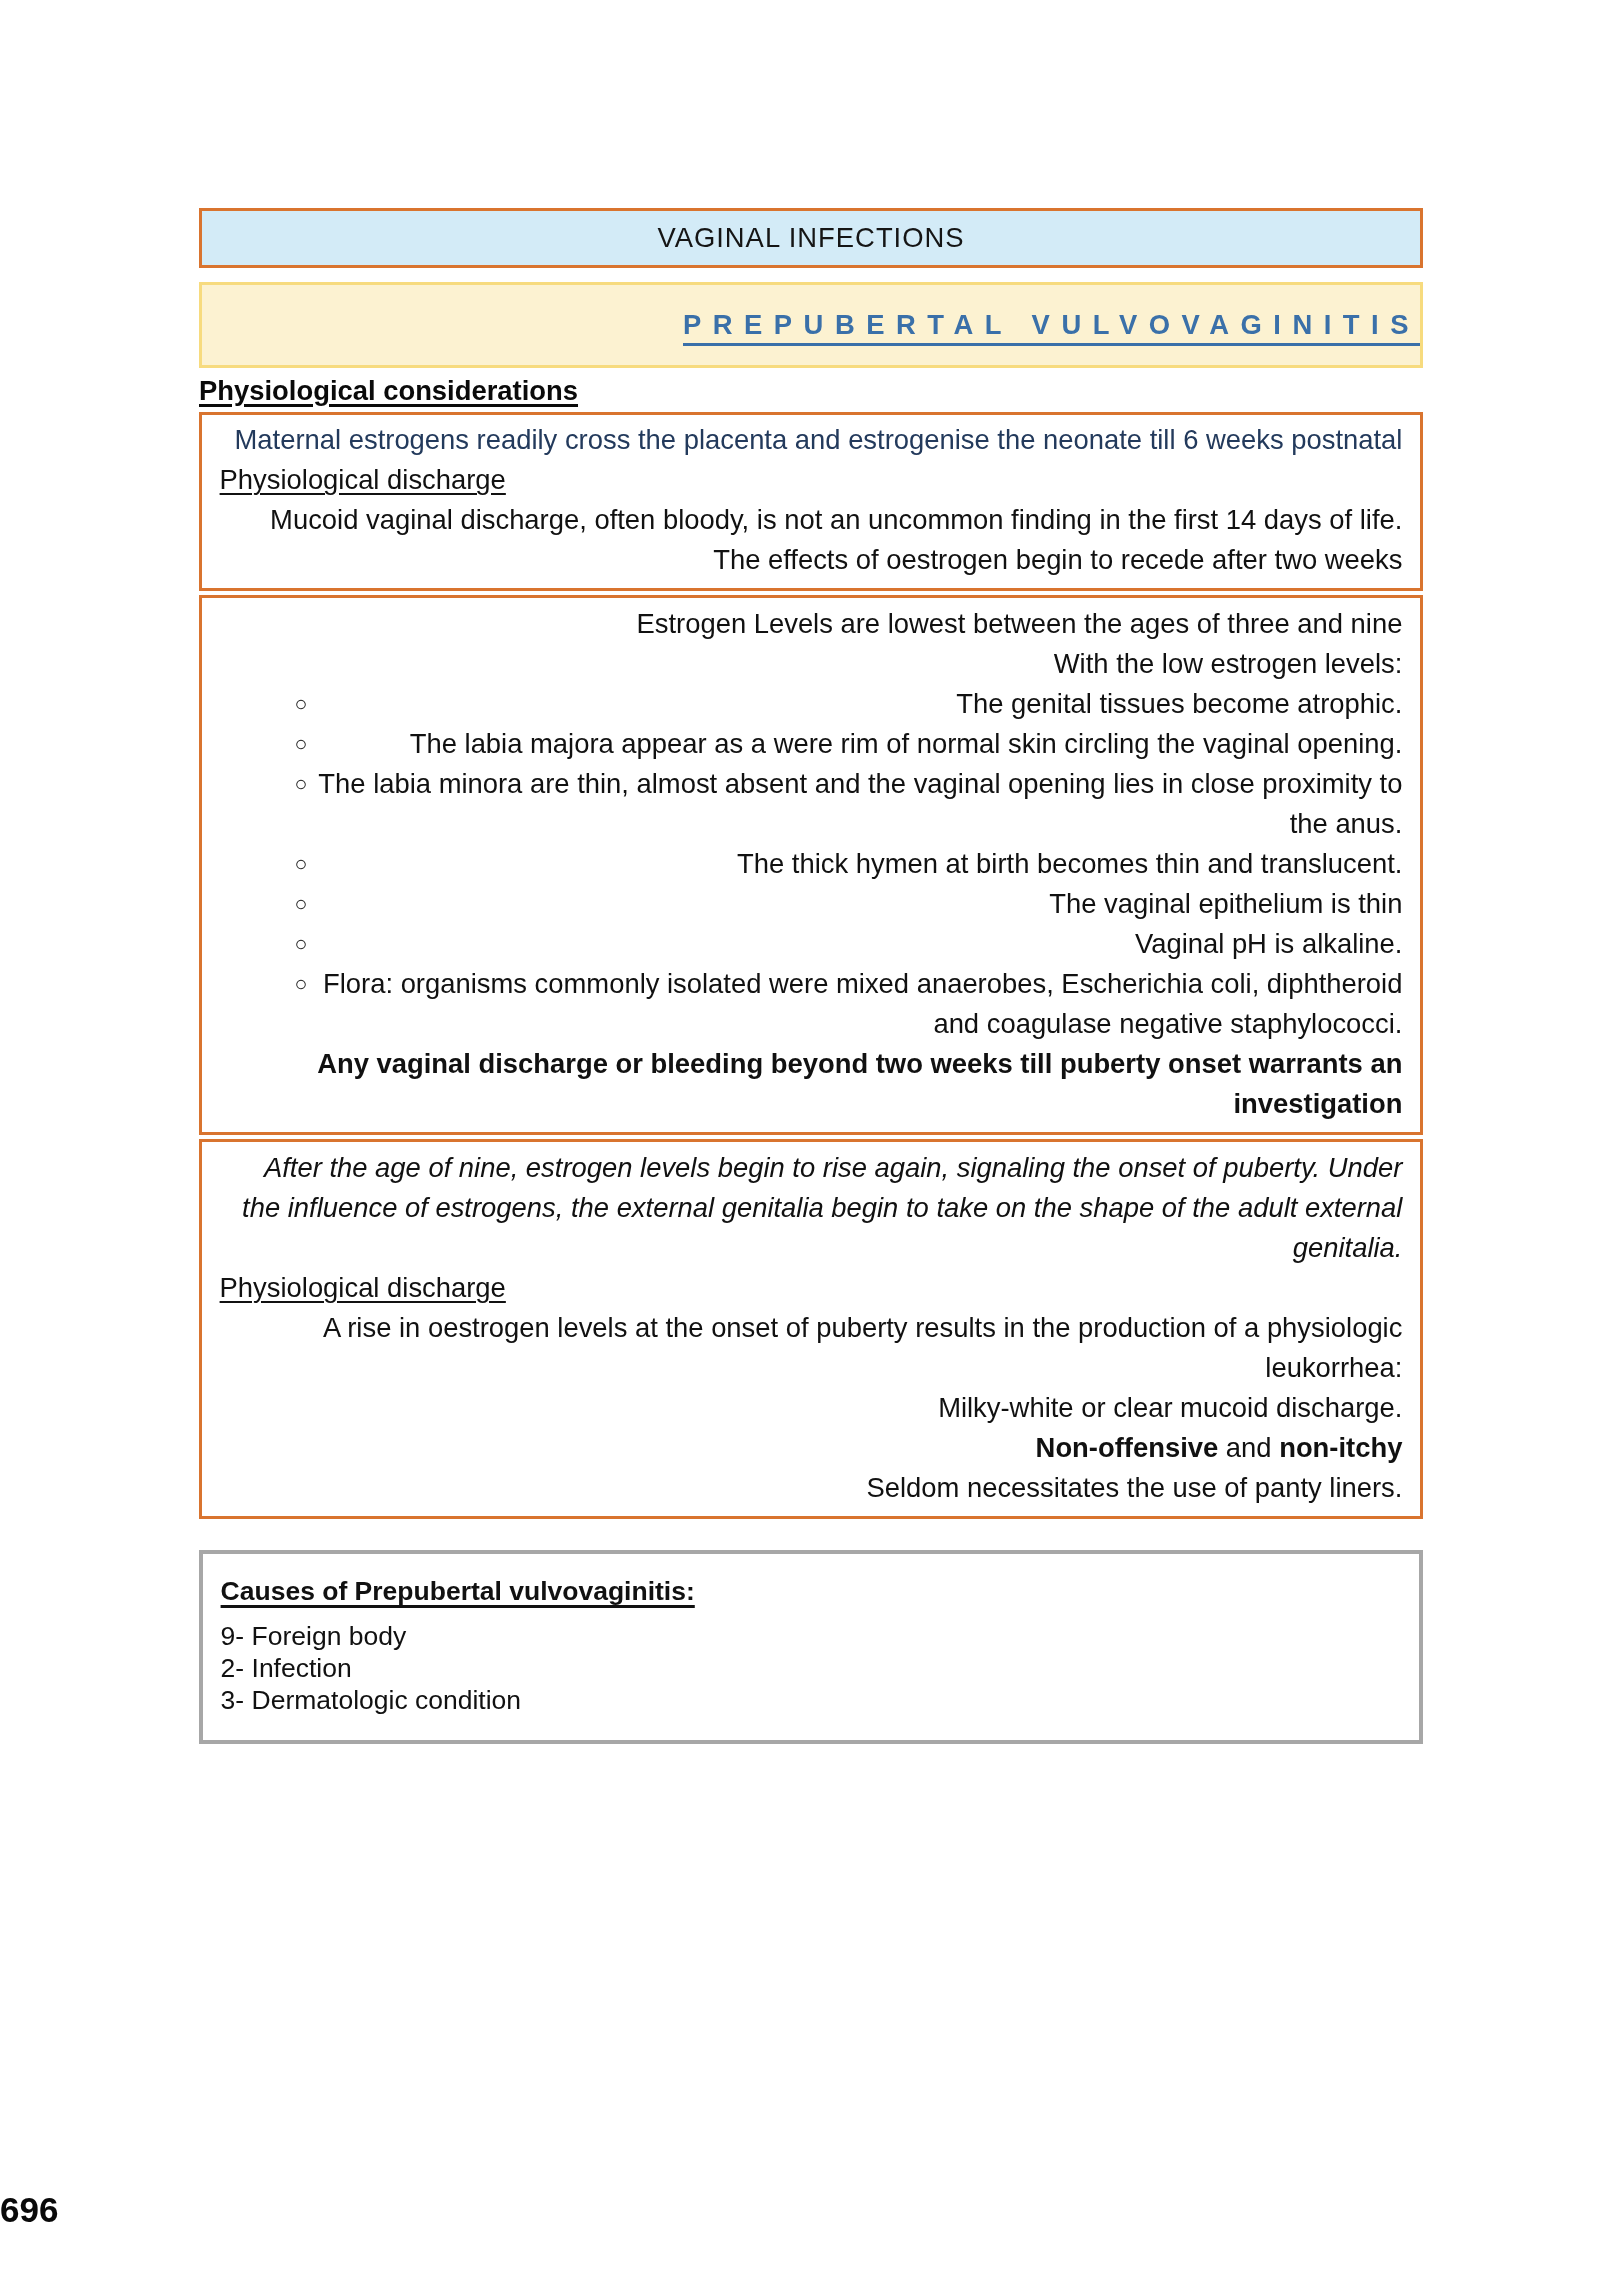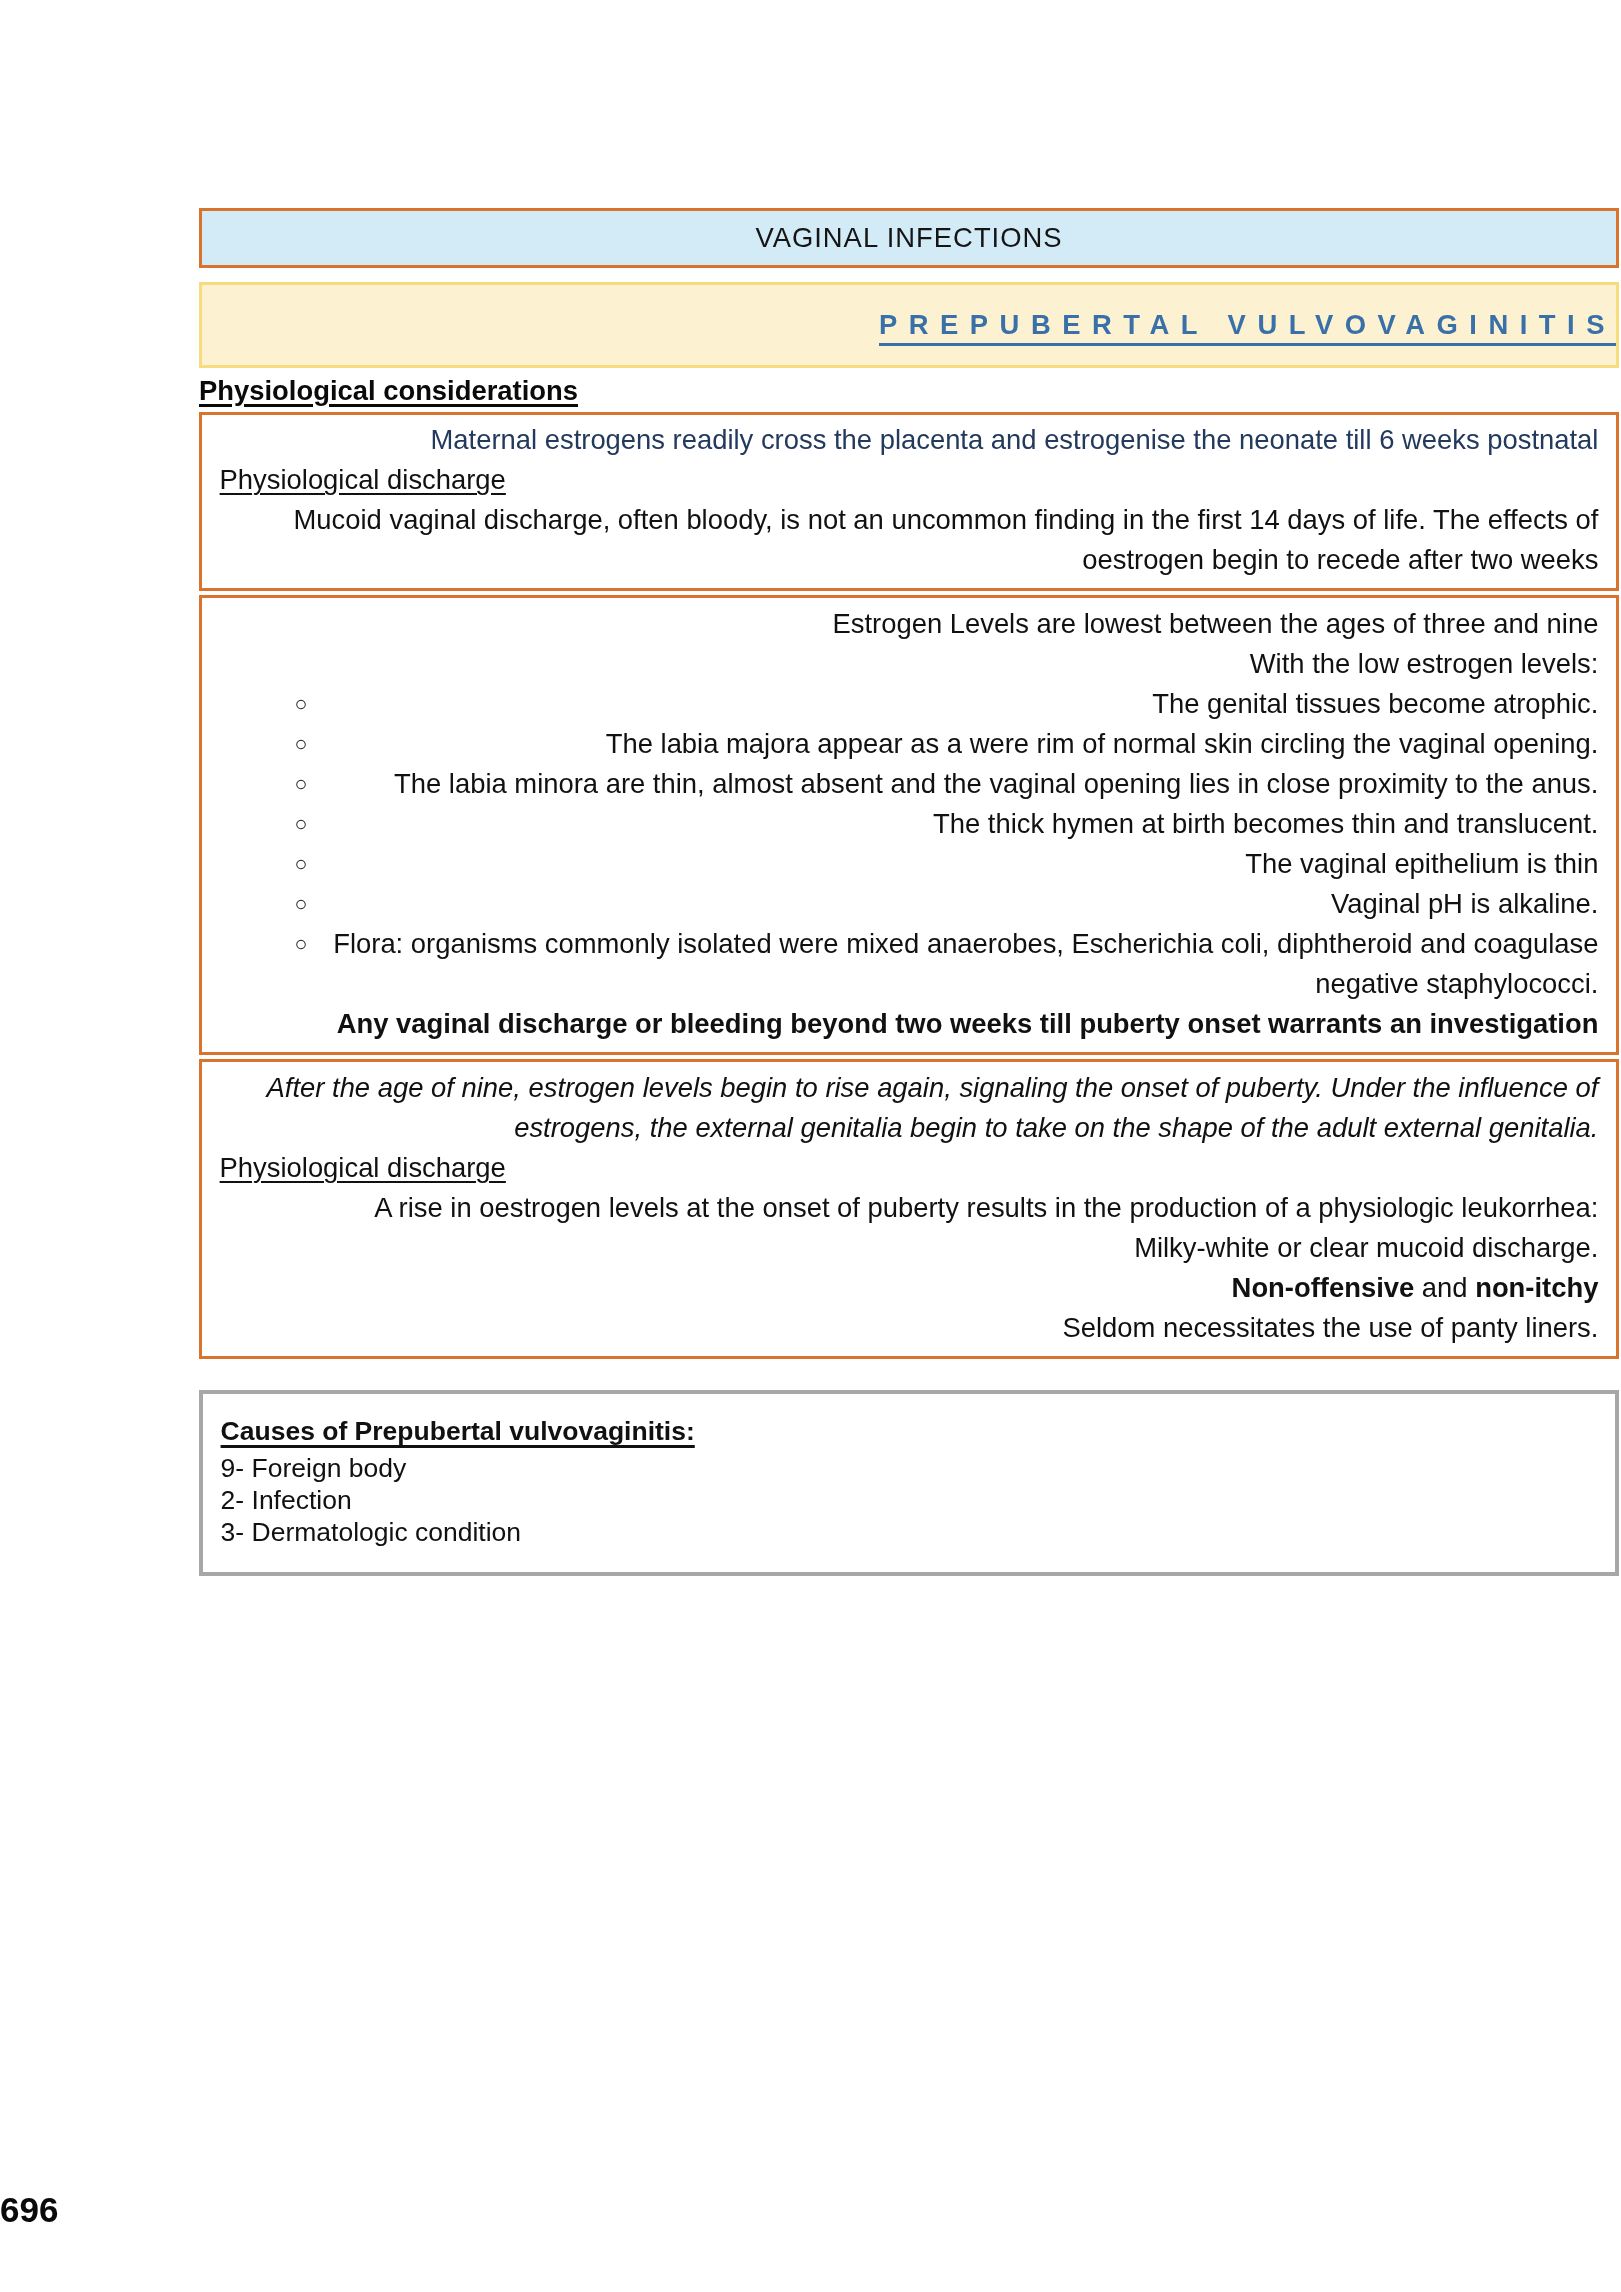--- a/index.html
+++ b/index.html
@@ -14,21 +14,21 @@
   }
   html,body{margin:0;padding:0;background:#ffffff;}
   .page{
     position:relative;
     width:1621px;height:2293px;
     background:#ffffff;
     font-family:"Liberation Sans",sans-serif;
     color:var(--ink);
     overflow:hidden;
   }
-  .content{position:absolute;left:199px;top:208px;width:1420px;}
+  .content{position:absolute;left:199px;top:208px;width:1224px;}
   .box{box-sizing:border-box;width:100%;}
 
   .title-box{
     border:3.9px solid var(--orange);
     background:var(--blue-fill);
     height:60px;
     display:flex;align-items:center;justify-content:center;
   }
   .title-box .t{font-size:27.4px;letter-spacing:1px;color:#151515;}
 
@@ -85,21 +85,21 @@
     box-sizing:border-box;width:100%;
     margin-top:31px;
     border:4.9px solid var(--gray-border);
     padding:21.6px 17.6px 23.5px 17.6px;
     font-size:26.5px;line-height:32px;
     background:#ffffff;
   }
   .causes-box .heading{
     font-weight:bold;
     text-decoration:underline;text-decoration-thickness:2.5px;text-underline-offset:4.9px;
-    margin-bottom:5px;
+    margin-bottom:13px;
     width:-moz-fit-content;width:fit-content;
   }
 
   .page-number{
     position:absolute;left:0;top:2190px;width:100%;
     font-size:35px;font-weight:bold;color:#0a0a0a;
   }
 </style>
 </head>
 <body>

